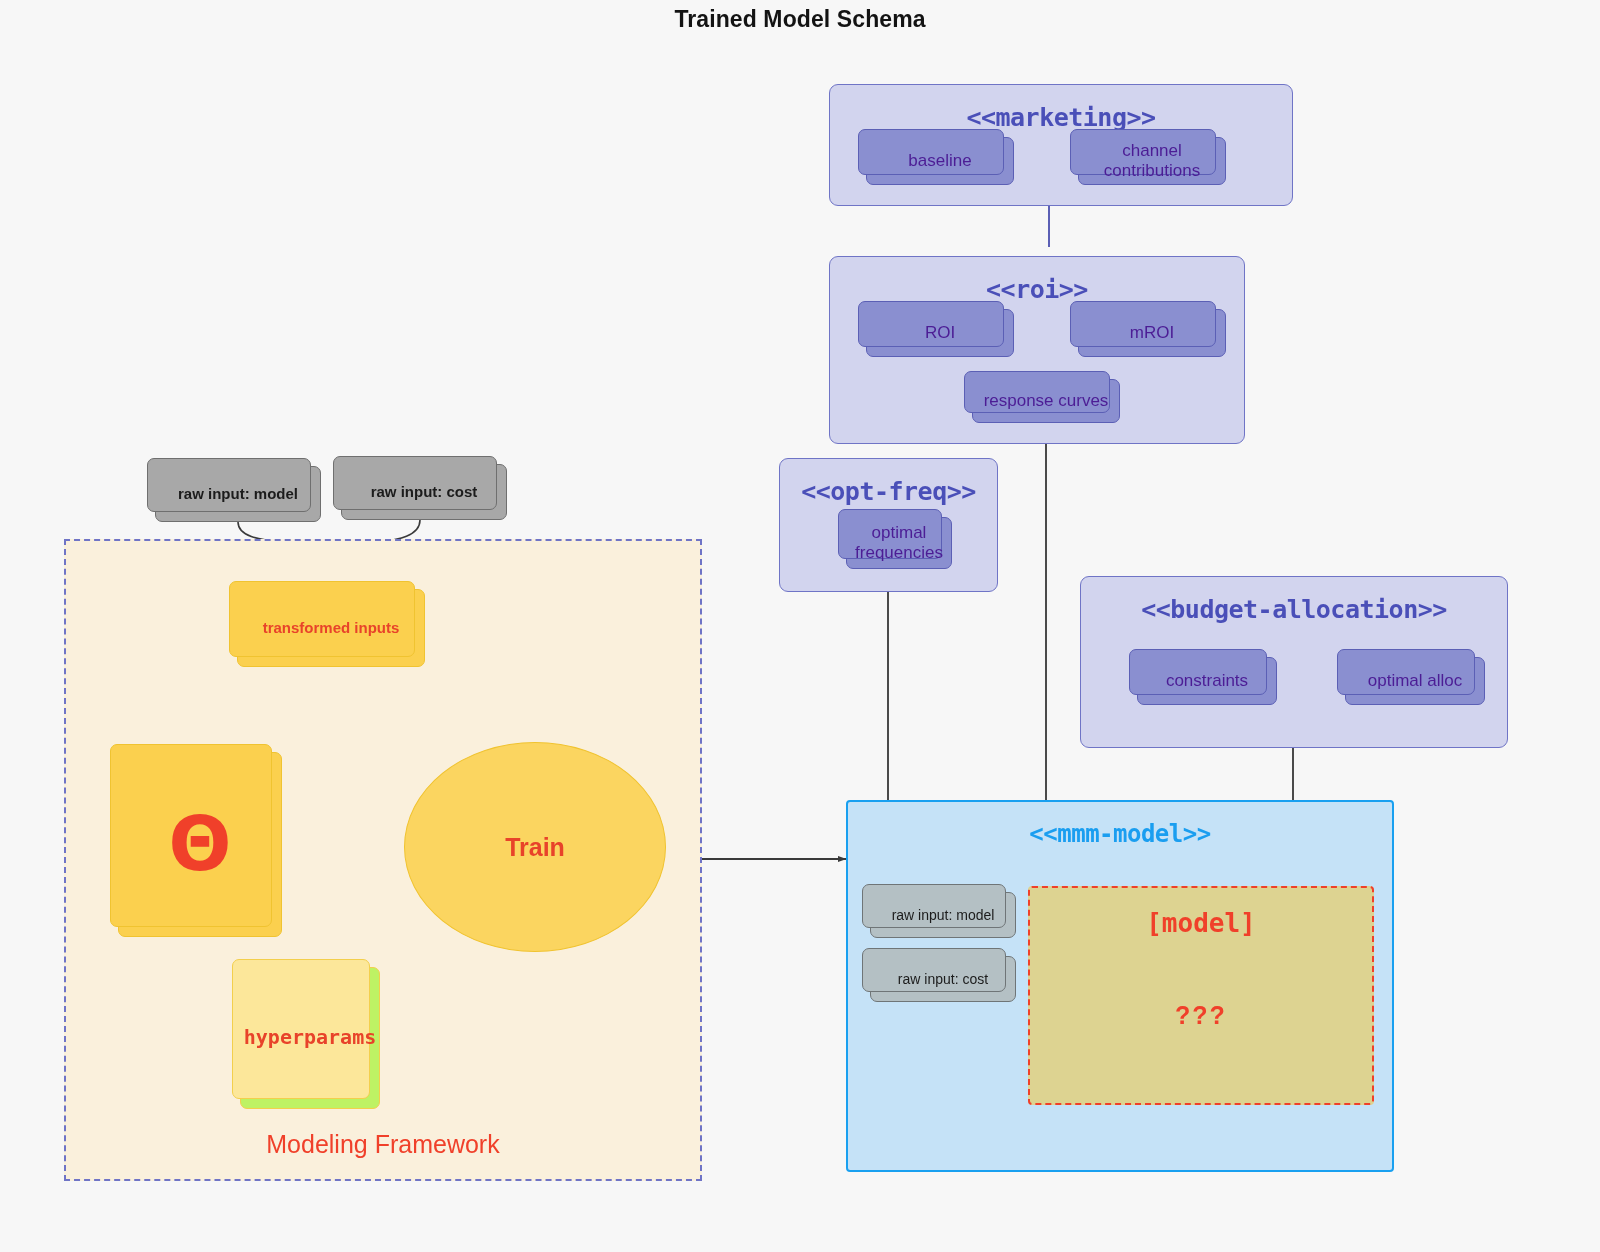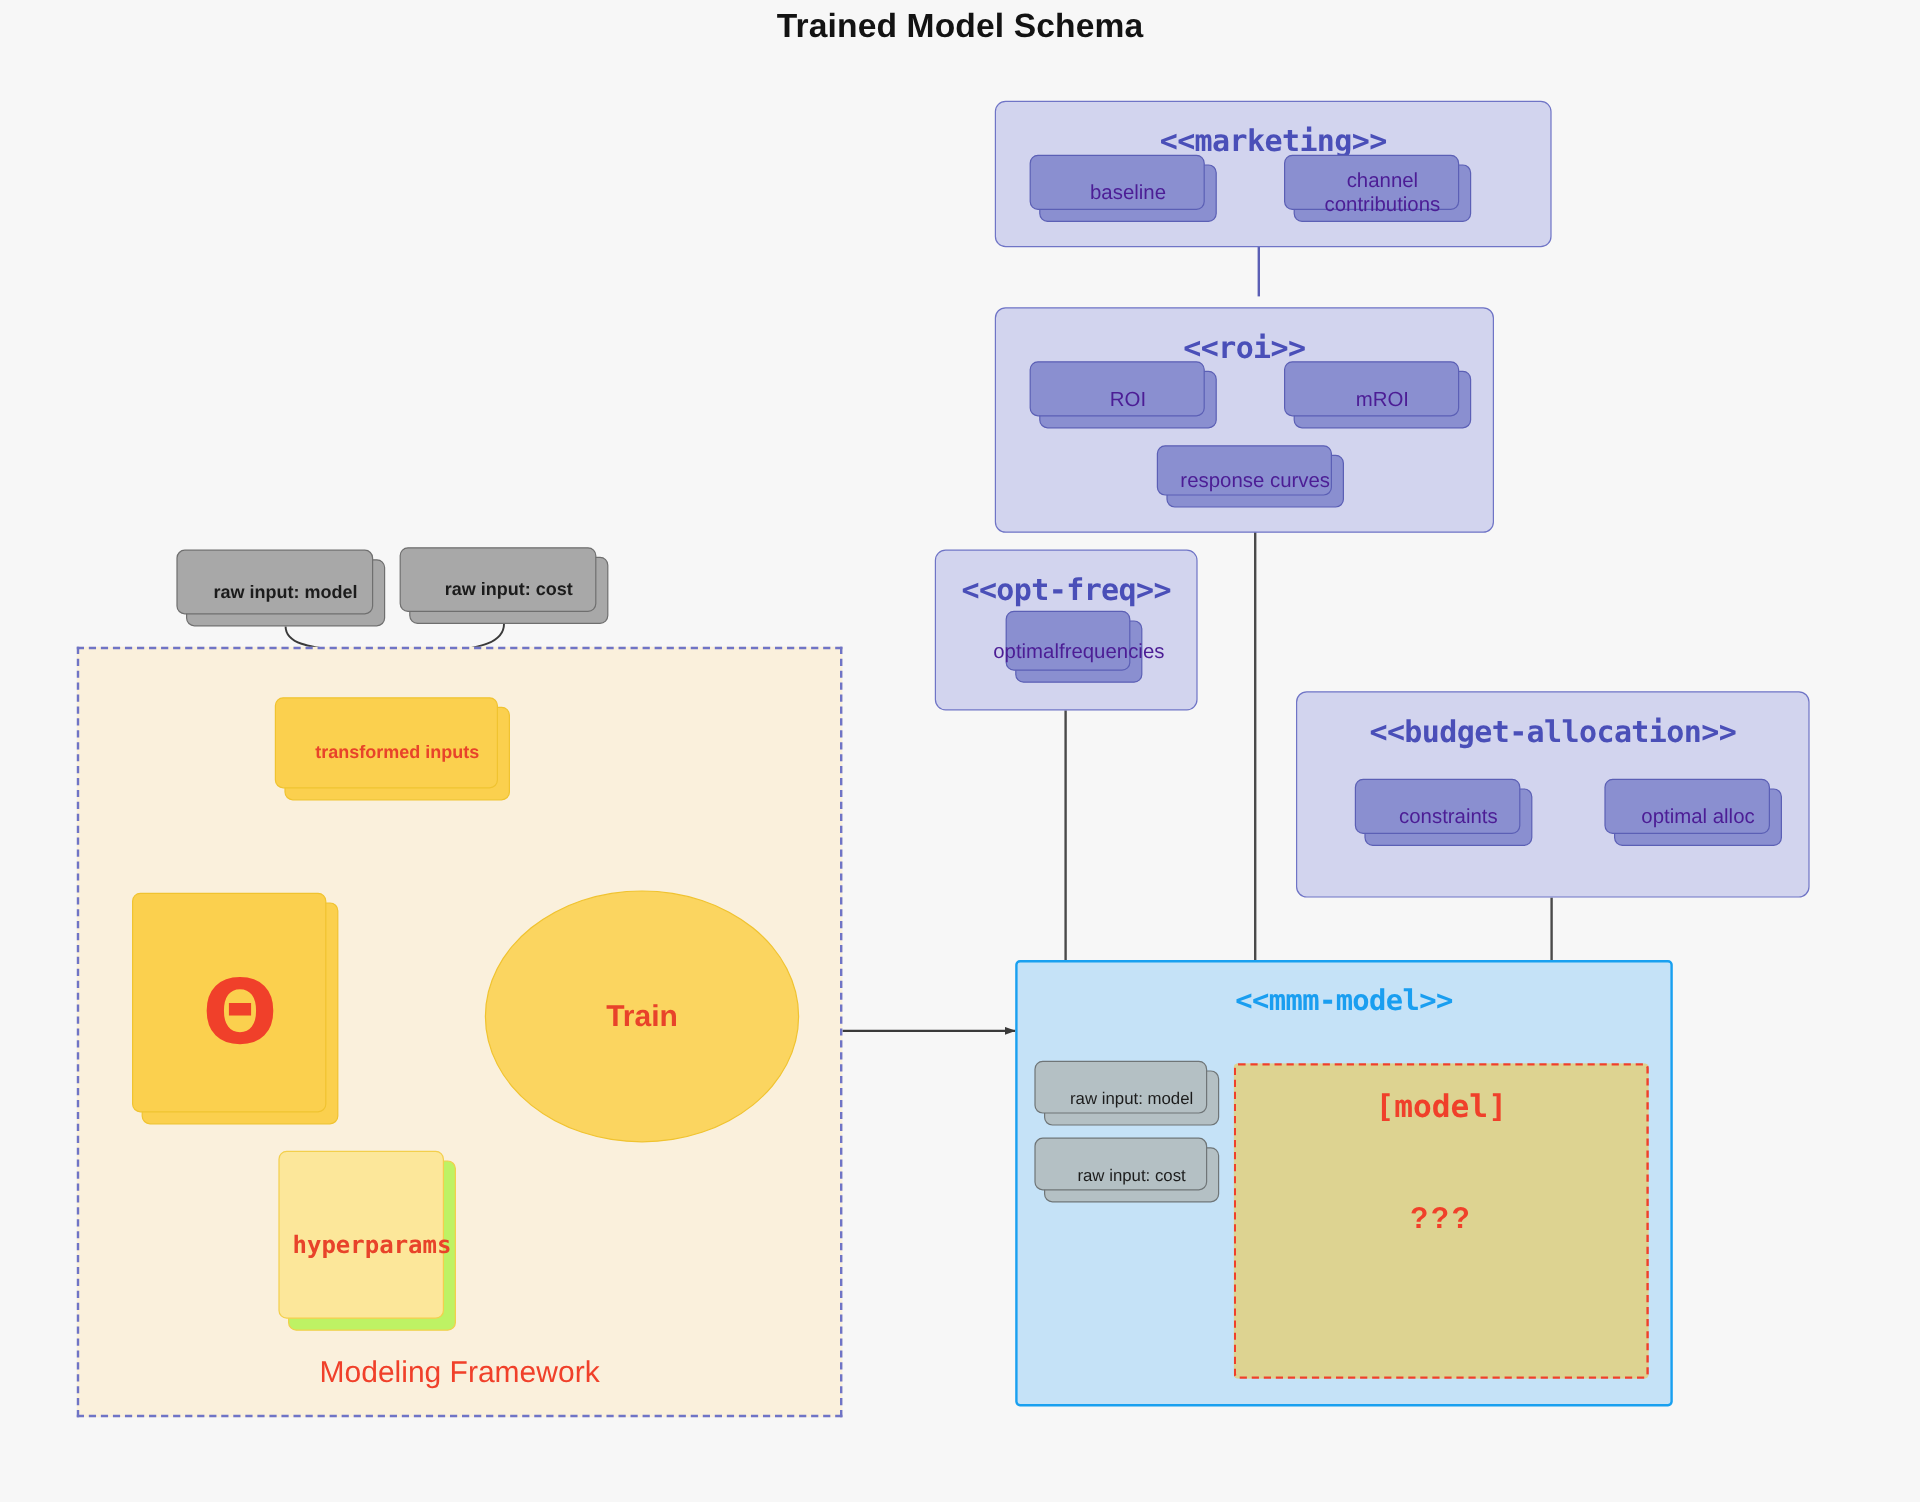--- a/index.html
+++ b/index.html
@@ -27,21 +27,21 @@
     height: 1252px;
     pointer-events: none;
   }
 
   .diagram-title {
     position: absolute;
     left: 0;
     top: 6px;
     width: 1600px;
     text-align: center;
-    font-size: 28px;
+    font-size: 23px;
     font-weight: bold;
     color: #131313;
     font-family: "Liberation Sans", sans-serif;
     letter-spacing: 0.1px;
   }
 
   
   .node {
     position: absolute;
     box-sizing: border-box;
@@ -333,21 +333,21 @@
       <span class="label">mROI</span>
     </div>
     <div class="node purple" style="left:142px; top:122px; width:148px; height:44px;">
       <span class="stack"></span>
       <span class="label">response curves</span>
     </div>
   </div>
 
   <div class="package" style="left:779px; top:458px; width:219px; height:134px;">
     <div class="pkg-title">&lt;&lt;opt-freq&gt;&gt;</div>
-    <div class="node purple" style="left:66px; top:58px; width:106px; height:52px; ">
+    <div class="node purple" style="left:66px; top:58px; width:106px; height:52px; flex-direction:column;">
       <span class="stack"></span>
       <span class="label">optimal</span>
       <span class="label">frequencies</span>
     </div>
   </div>
 
   <div class="package" style="left:1080px; top:576px; width:428px; height:172px;">
     <div class="pkg-title">&lt;&lt;budget-allocation&gt;&gt;</div>
     <div class="node purple" style="left:56px; top:80px; width:140px; height:48px;">
       <span class="stack"></span>
@@ -364,21 +364,21 @@
 
     <div class="node gray-light" style="left:22px; top:90px; width:146px; height:46px;">
       <span class="stack"></span>
       <span class="label">raw input: model</span>
     </div>
     <div class="node gray-light" style="left:22px; top:154px; width:146px; height:46px;">
       <span class="stack"></span>
       <span class="label">raw input: cost</span>
     </div>
 
-    <div class="model-box" style="left:180px; top:84px; width:346px; height:263px;">
+    <div class="model-box" style="left:180px; top:84px; width:346px; height:219px;">
       <div class="model-label">[model]</div>
       <div class="model-unknown">???</div>
     </div>
   </div>
 
   <div class="node gray" style="left:155px; top:466px; width:166px; height:56px;">
     <span class="stack"></span>
     <span class="label">raw input: model</span>
   </div>
   <div class="node gray" style="left:341px; top:464px; width:166px; height:56px;">

